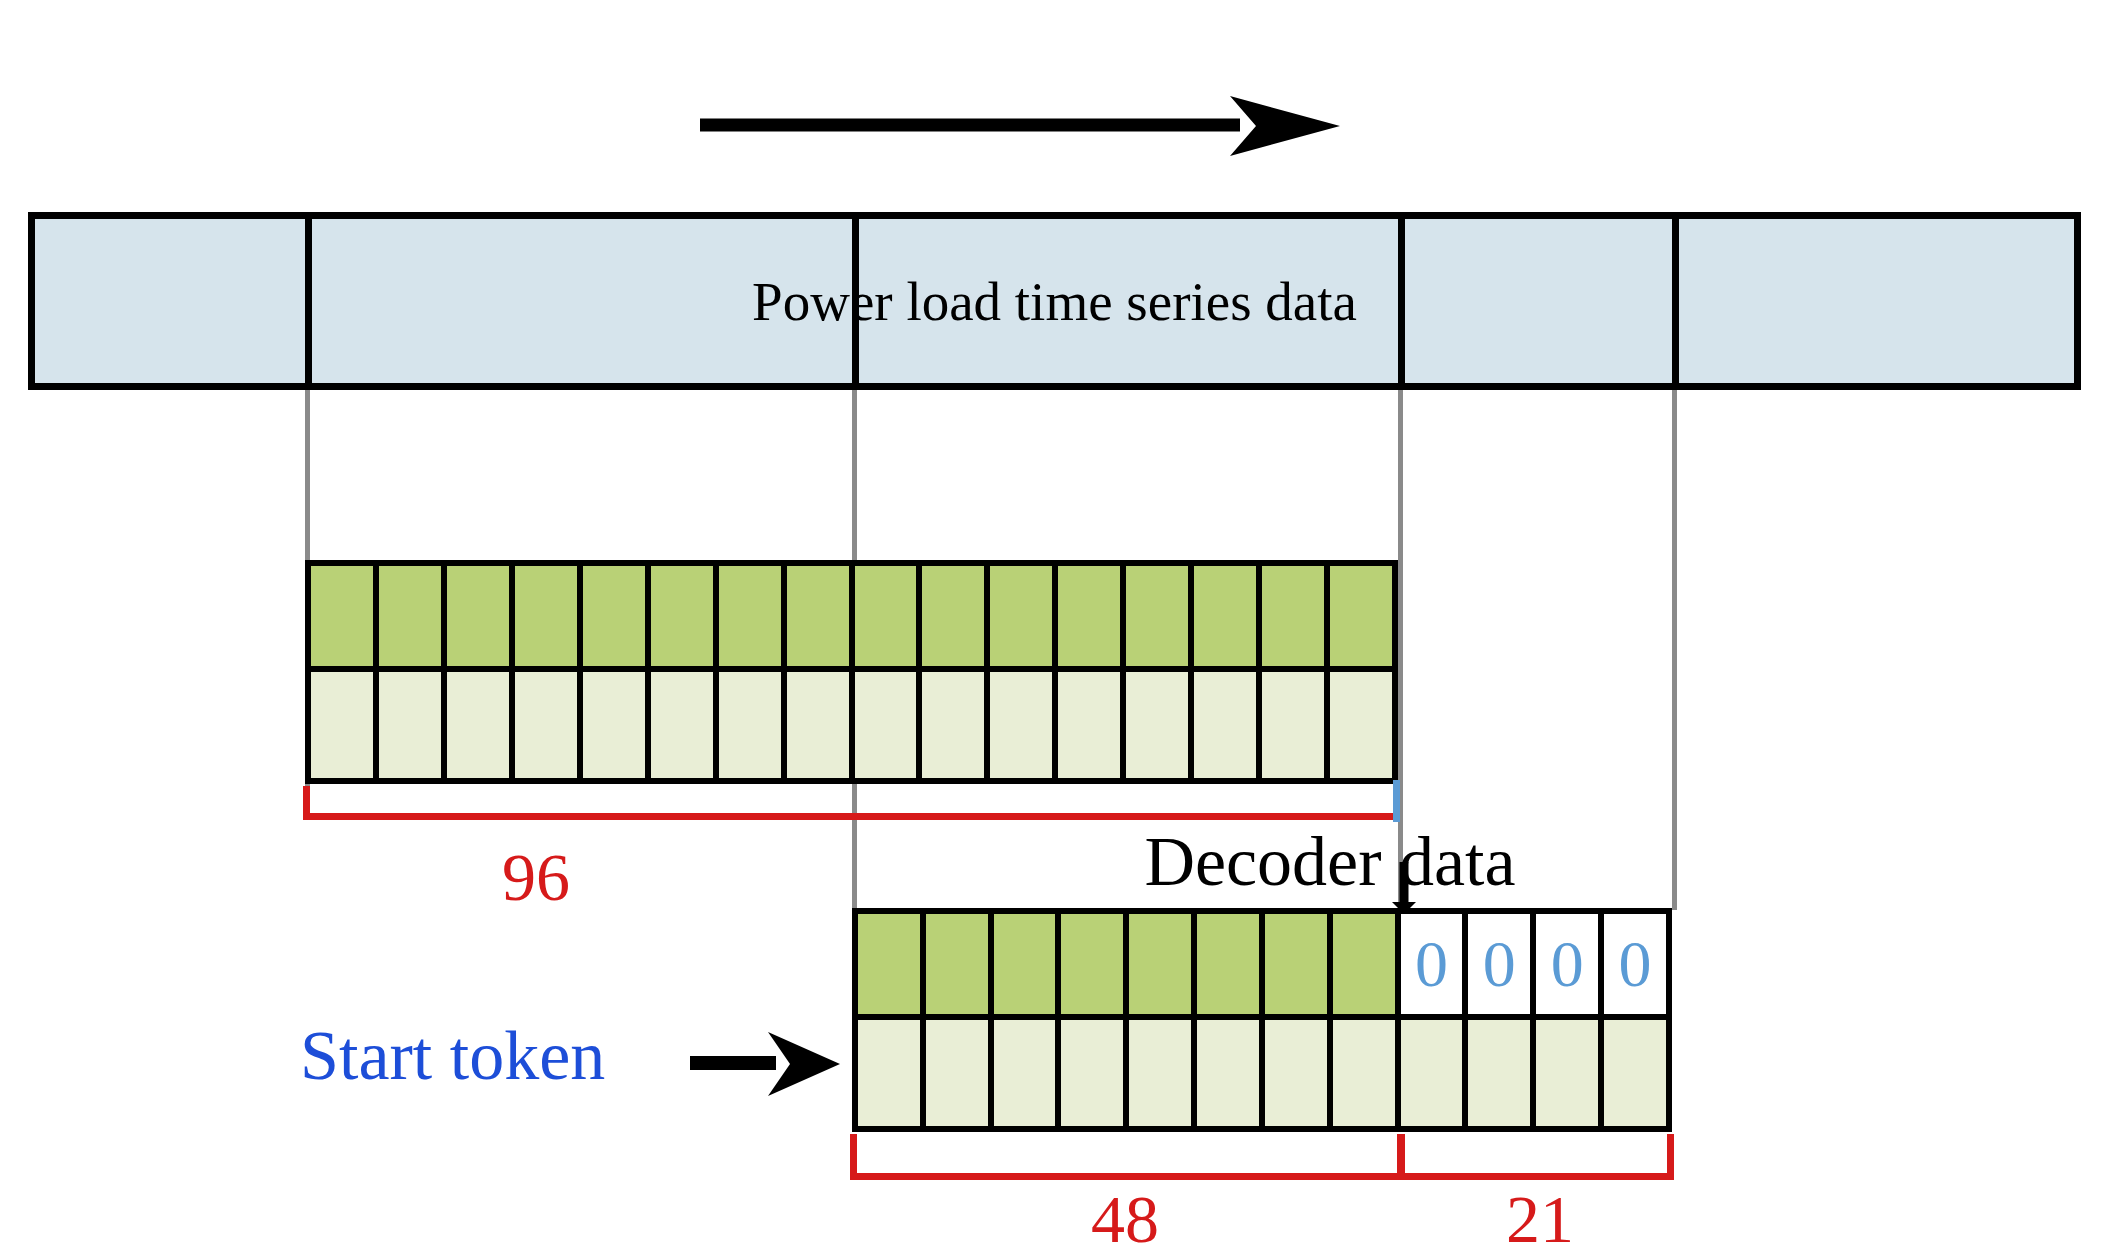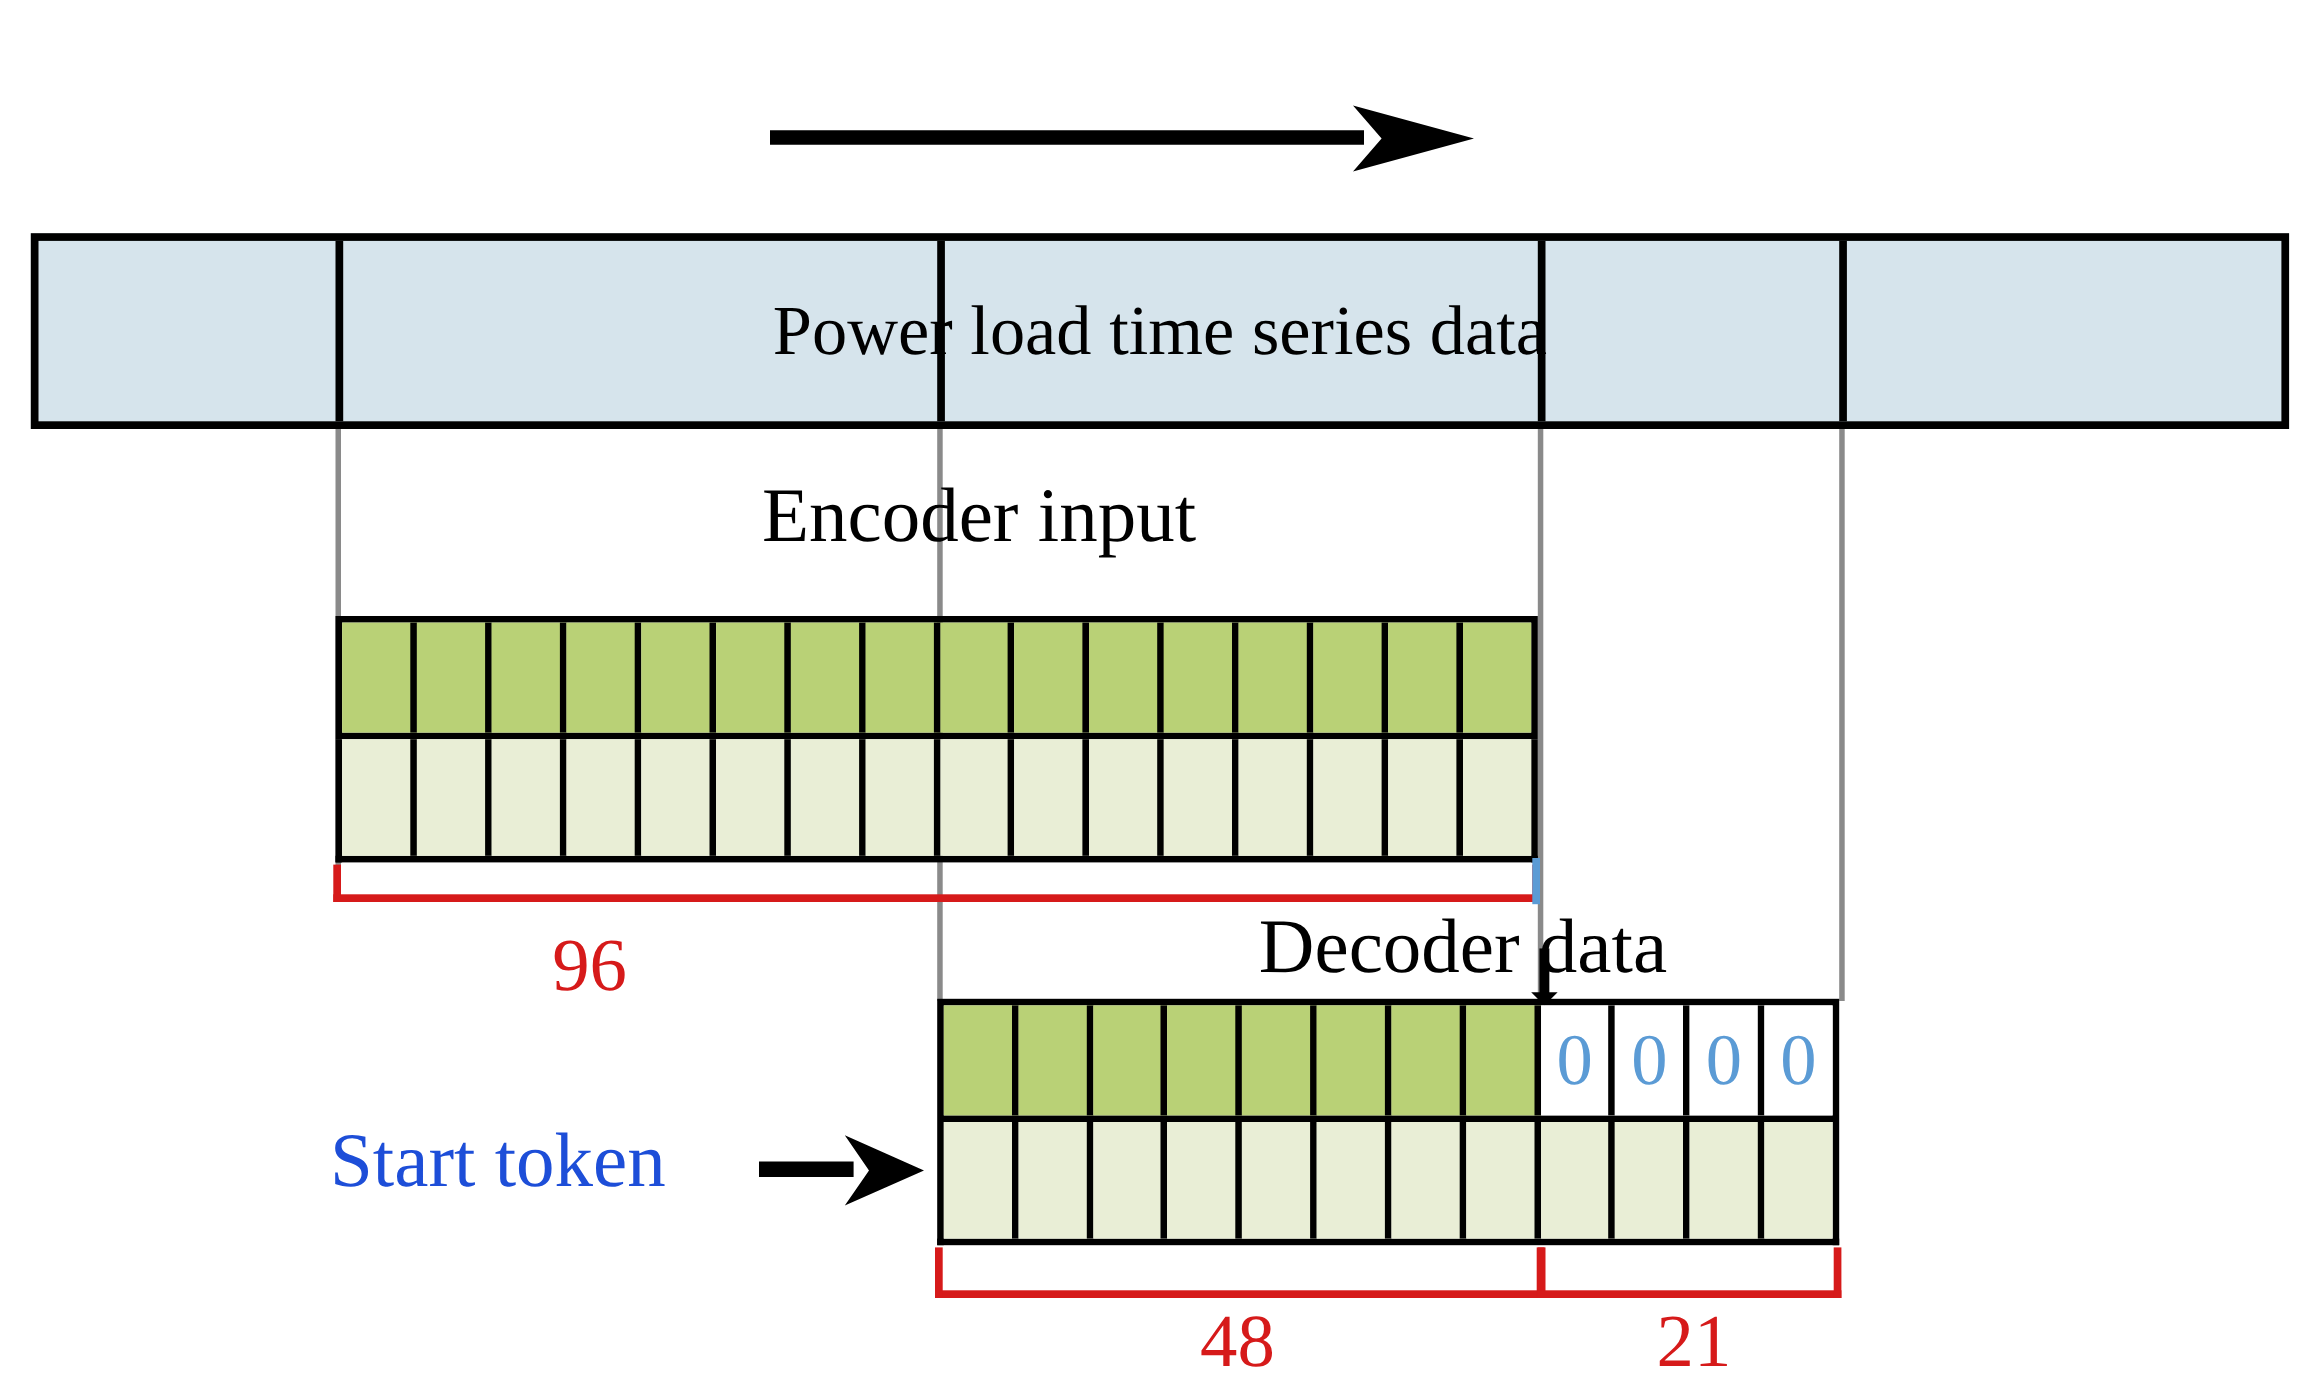--- a/index.html
+++ b/index.html
@@ -61,21 +61,21 @@
     background: #000000;
   }
   #series-bar-label {
     left: 28px;
     top: 212px;
     width: 2053px;
     height: 178px;
     display: flex;
     align-items: center;
     justify-content: center;
-    font-size: 64px;
+    font-size: 55px;
     color: #000000;
     white-space: nowrap;
     pointer-events: none;
   }
 
   
   .guide {
     width: 5px;
     background: #8a8a8a;
   }
@@ -182,21 +182,20 @@
   </div>
   <div class="abs" id="series-bar-label">
     <span>Power load time series data</span>
   </div>
 
   <div class="abs guide" style="left:305px;  top:390px; height:412px;"></div>
   <div class="abs guide" style="left:852px;  top:390px; height:520px;"></div>
   <div class="abs guide" style="left:1398px; top:390px; height:520px;"></div>
   <div class="abs guide" style="left:1672px; top:390px; height:520px;"></div>
 
-  <div class="abs section-caption" id="encoder-caption">Encoder input</div>
 
   <div class="abs strip row-top" id="encoder-top">
     <div class="cell green"></div>
     <div class="cell green"></div>
     <div class="cell green"></div>
     <div class="cell green"></div>
     <div class="cell green"></div>
     <div class="cell green"></div>
     <div class="cell green"></div>
     <div class="cell green"></div>

